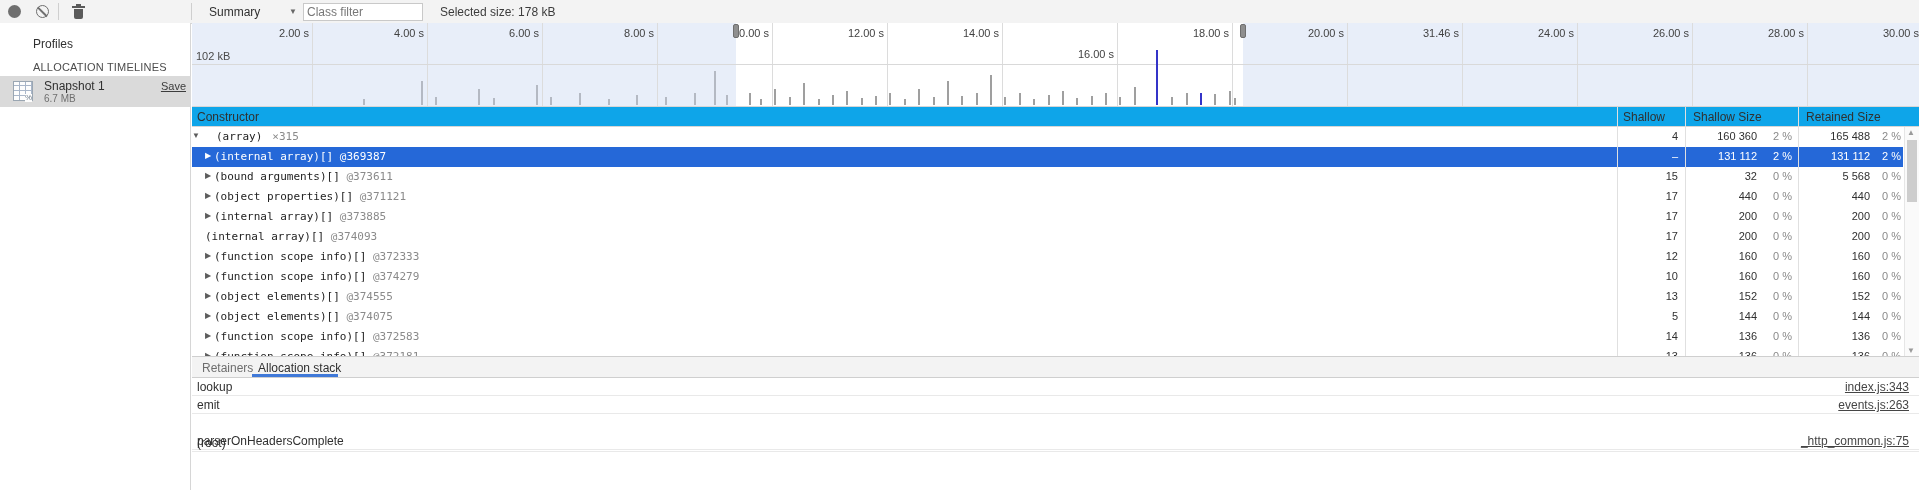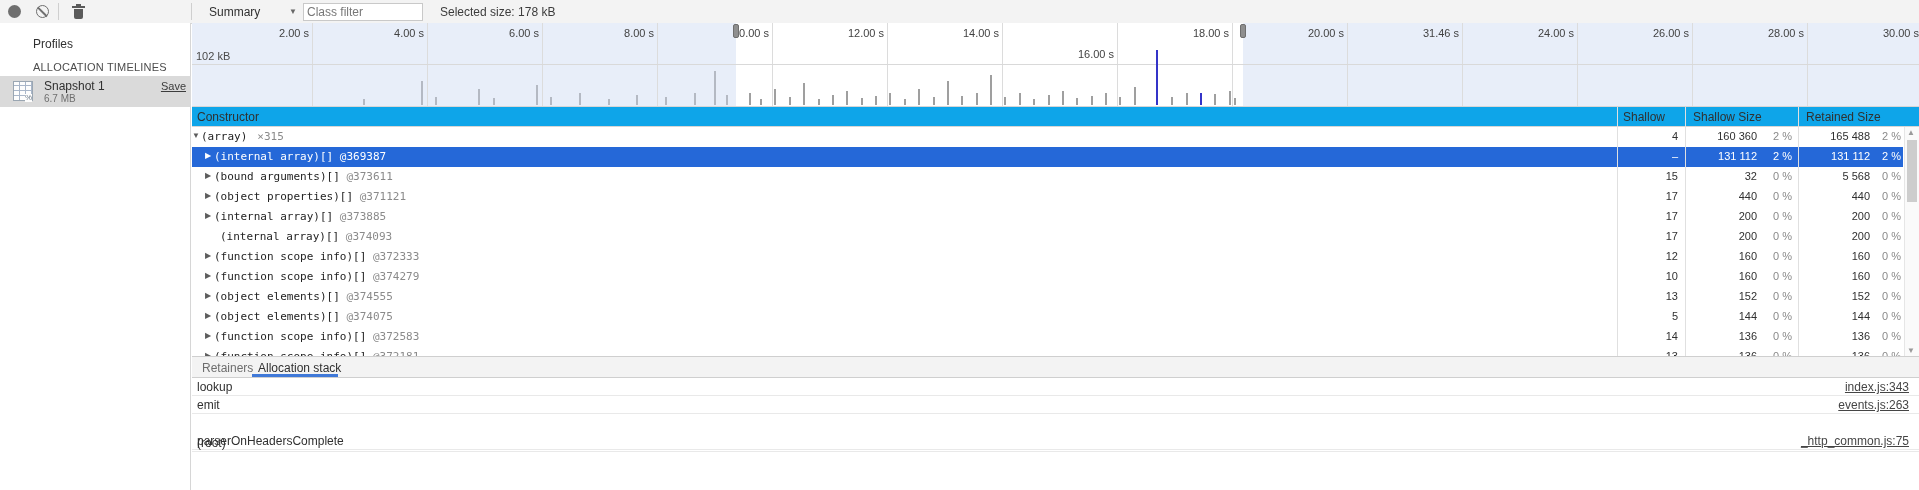--- a/index.html
+++ b/index.html
@@ -203,21 +203,21 @@
   <div class="abs" id="grid-header">
     <div class="abs hdr-cell" style="left:5px;">Constructor</div>
     <div class="abs hdr-cell" style="left:1431px;">Shallow</div>
     <div class="abs hdr-cell" style="left:1501px;">Shallow Size</div>
     <div class="abs hdr-cell" style="left:1614px;">Retained Size</div>
   </div>
 
   <div class="abs" id="rows">
       <div class="trow" style="top: 0px;">
         <div class="arrow" style="left: 0px;">▼</div>
-        <div class="cname mono" style="left: 9px;">(array)<span class="ccount mono">×315</span></div>
+        <div class="cname mono" style="left: 24px;">(array)<span class="ccount mono">×315</span></div>
         <div class="num " style="left: 1428px; width: 58px;">4</div>
         <div class="num " style="left: 1498px; width: 67px;">160 360</div>
         <div class="num pct" style="left: 1565px; width: 35px;">2 %</div>
         <div class="num " style="left: 1608px; width: 70px;">165 488</div>
         <div class="num pct" style="left: 1674px; width: 35px;">2 %</div>
       </div>
       <div class="trow sel" style="top: 20px;">
         <div class="arrow" style="left: 13px;">▶</div>
         <div class="cname mono" style="left: 22px;">(internal array)[]<span class="cid"> @369387</span></div>
         <div class="num " style="left: 1428px; width: 58px;">–</div>
@@ -247,21 +247,21 @@
       <div class="trow" style="top: 80px;">
         <div class="arrow" style="left: 13px;">▶</div>
         <div class="cname mono" style="left: 22px;">(internal array)[]<span class="cid"> @373885</span></div>
         <div class="num " style="left: 1428px; width: 58px;">17</div>
         <div class="num " style="left: 1498px; width: 67px;">200</div>
         <div class="num pct" style="left: 1565px; width: 35px;">0 %</div>
         <div class="num " style="left: 1608px; width: 70px;">200</div>
         <div class="num pct" style="left: 1674px; width: 35px;">0 %</div>
       </div>
       <div class="trow" style="top: 100px;">
-        <div class="cname mono" style="left: 28px; text-align: right;">(internal array)[]<span class="cid"> @374093</span></div>
+        <div class="cname mono" style="left: 13px; text-align: right;">(internal array)[]<span class="cid"> @374093</span></div>
         <div class="num " style="left: 1428px; width: 58px;">17</div>
         <div class="num " style="left: 1498px; width: 67px;">200</div>
         <div class="num pct" style="left: 1565px; width: 35px;">0 %</div>
         <div class="num " style="left: 1608px; width: 70px;">200</div>
         <div class="num pct" style="left: 1674px; width: 35px;">0 %</div>
       </div>
       <div class="trow" style="top: 120px;">
         <div class="arrow" style="left: 13px;">▶</div>
         <div class="cname mono" style="left: 22px;">(function scope info)[]<span class="cid"> @372333</span></div>
         <div class="num " style="left: 1428px; width: 58px;">12</div>

